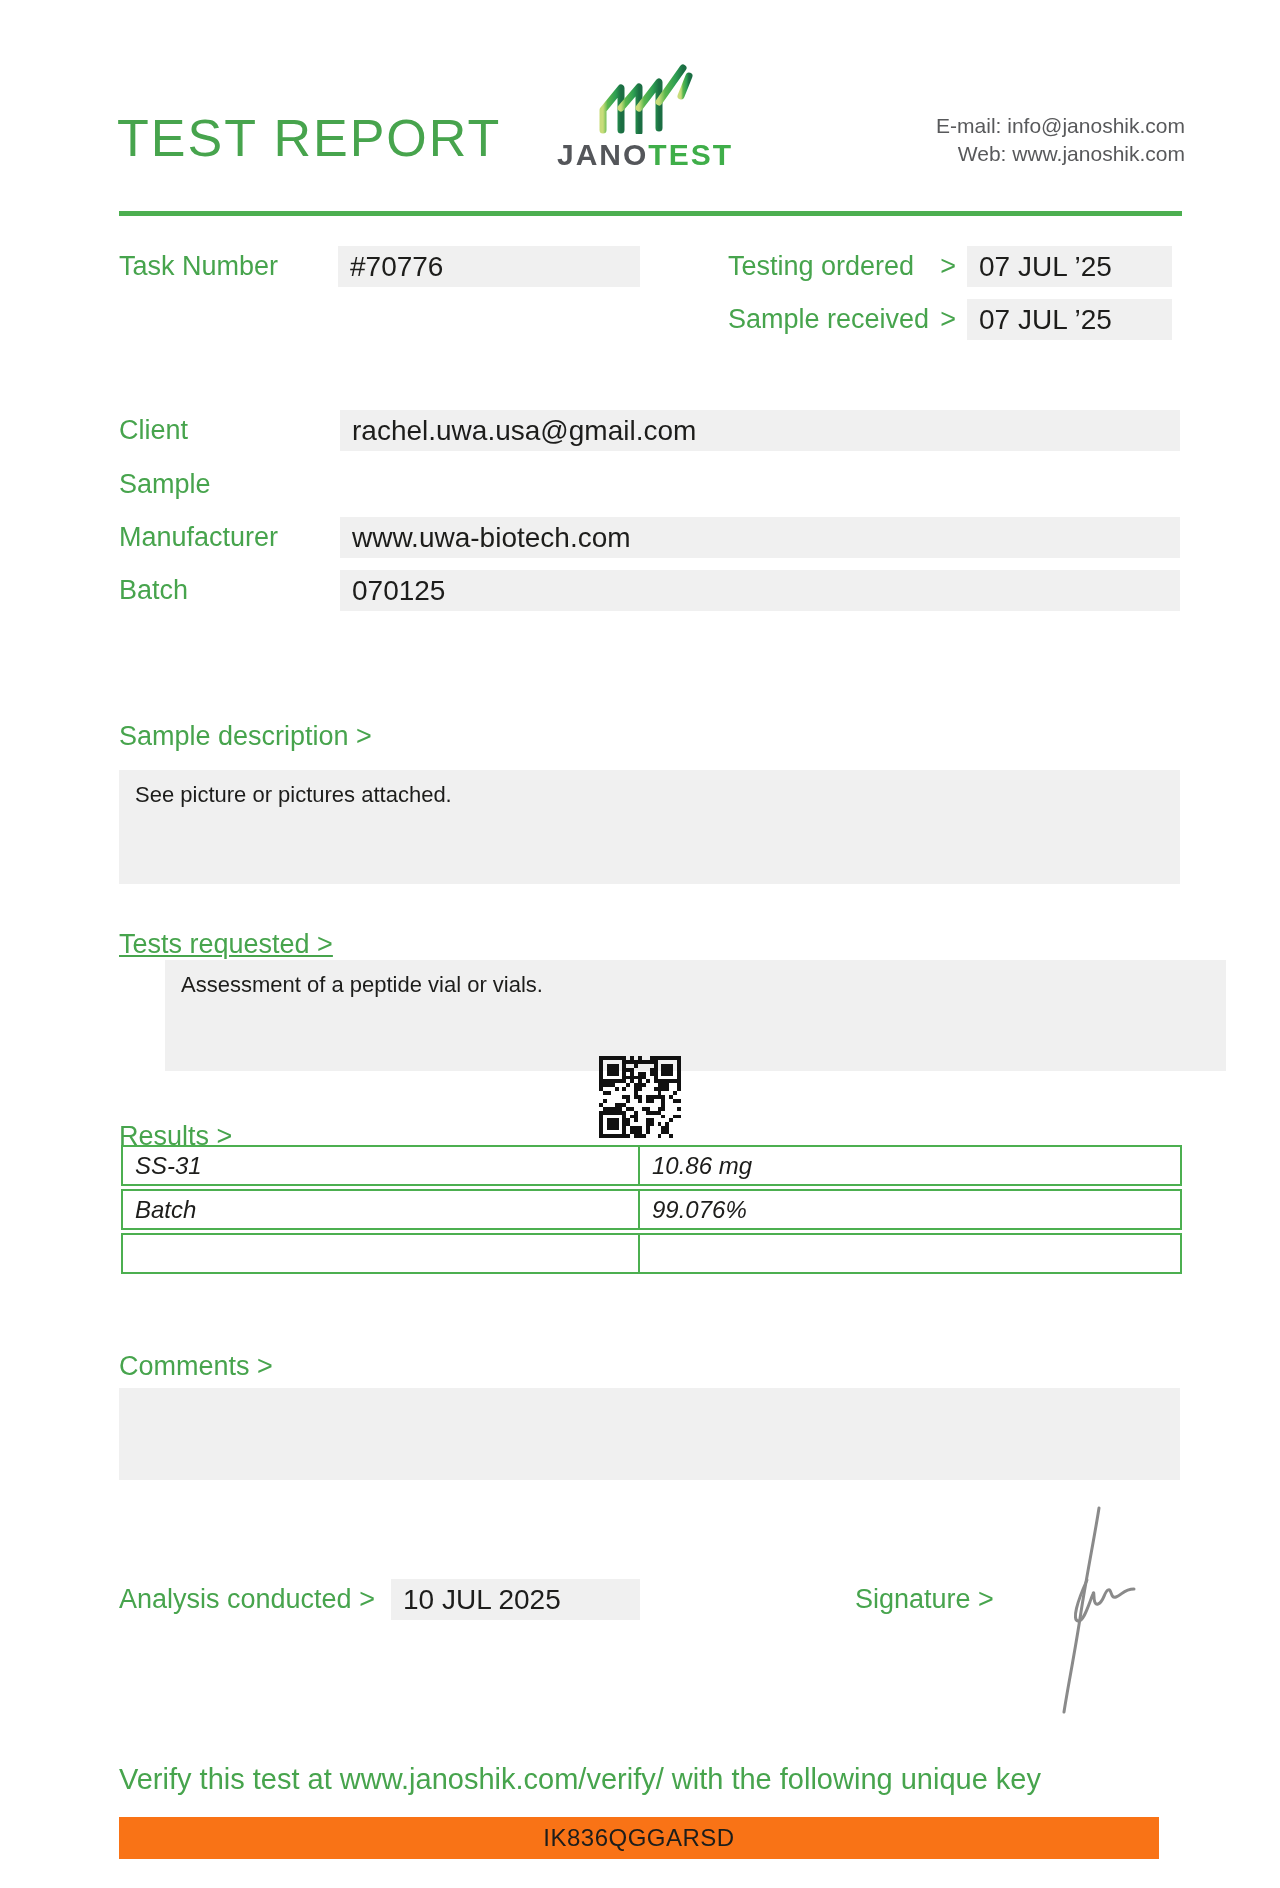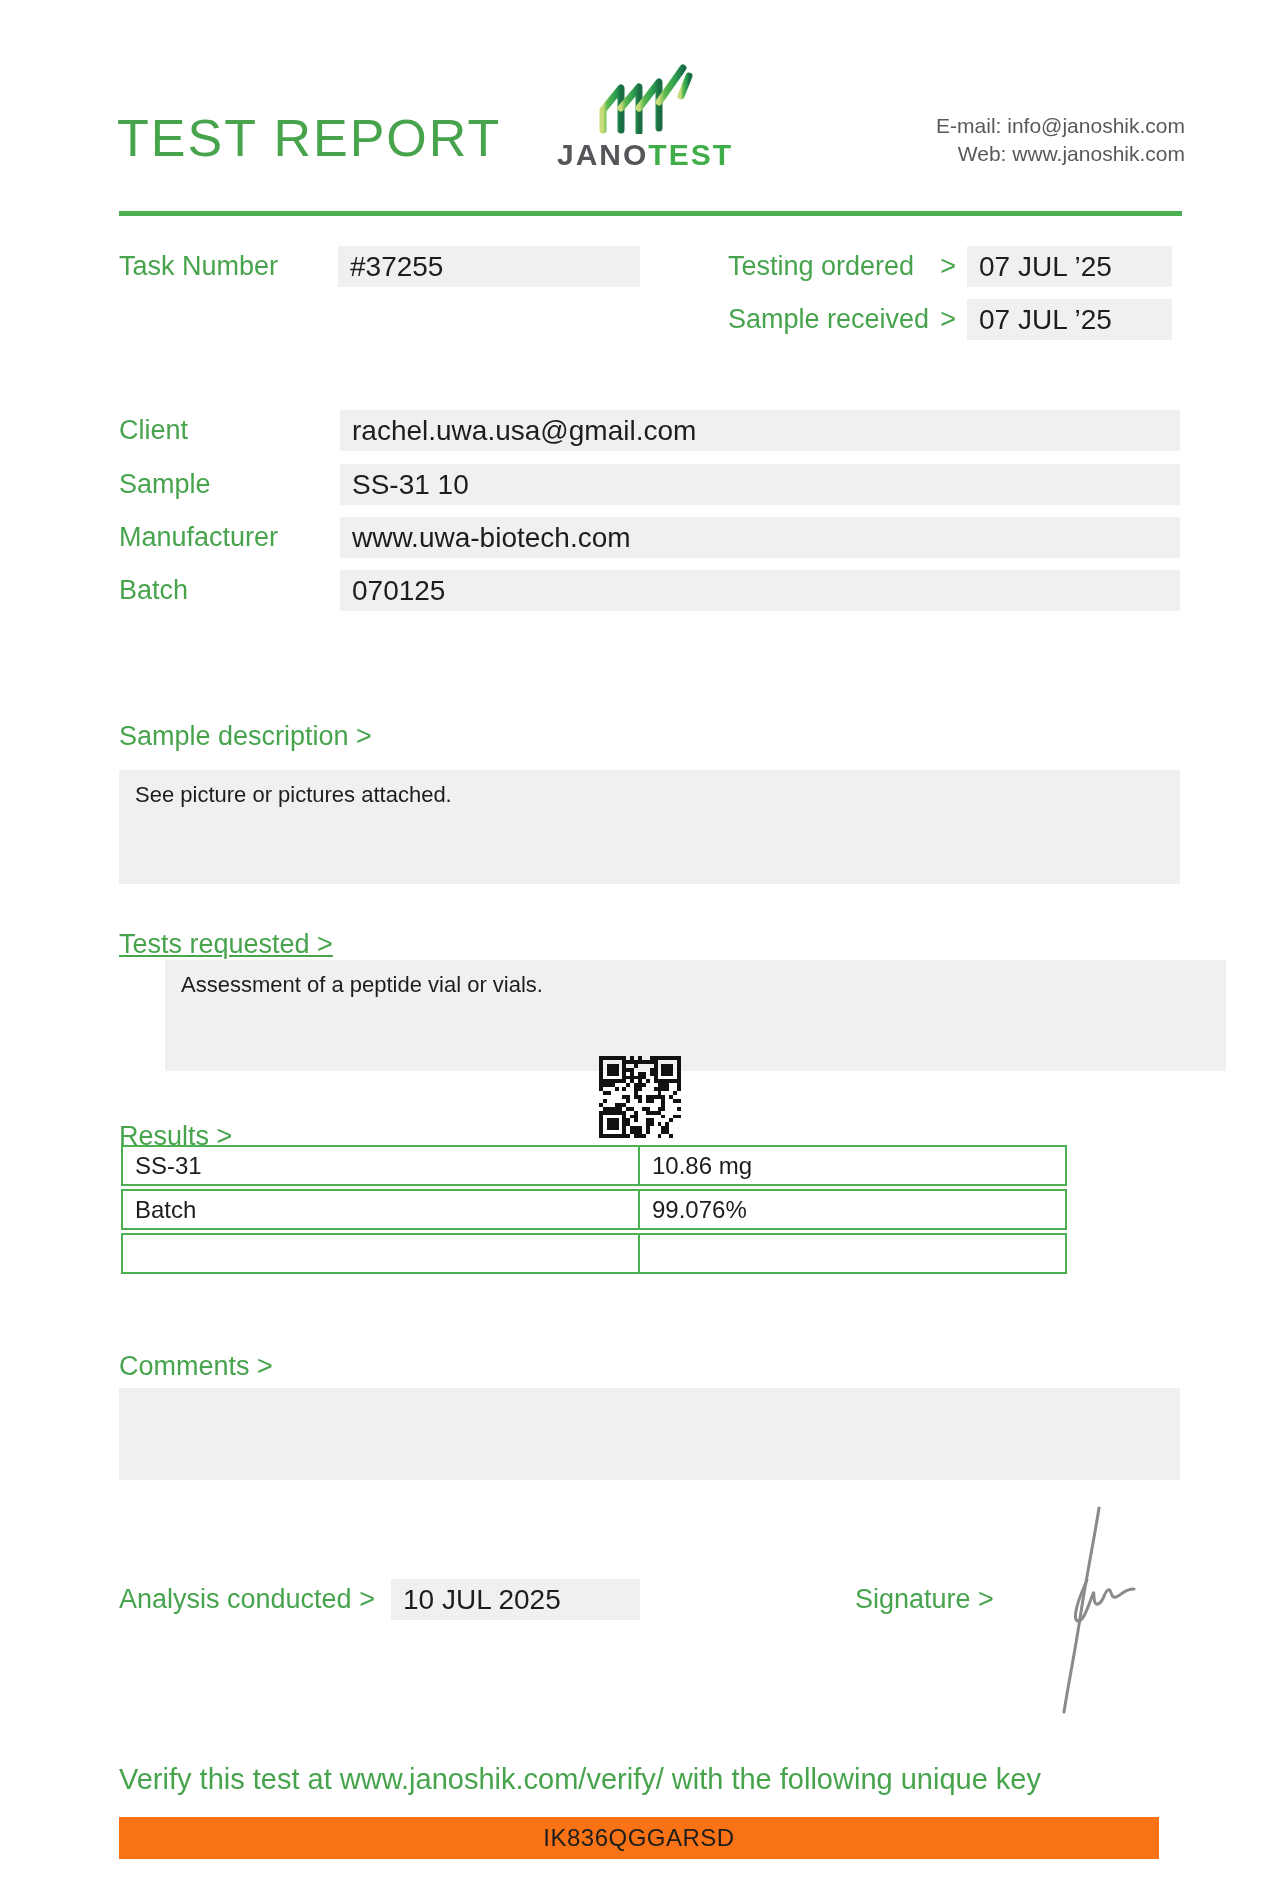--- a/index.html
+++ b/index.html
@@ -23,21 +23,21 @@
 
   .lbl { font-size:27px; color:#47a44d; line-height:41px; white-space:nowrap; }
   .lbl-flex { display:flex; justify-content:space-between; }
   .vbox {
     background:#f0f0f0; height:41px; display:flex; align-items:center;
     font-size:28px; color:#1d1d1b; padding-left:12px; white-space:nowrap; overflow:hidden;
   }
   .section-h { font-size:27px; color:#47a44d; white-space:nowrap;margin-top:23px; }
   .gbox { background:#f0f0f0; font-size:22px; color:#1d1d1b; padding:12px 16px; }
 
-  .rtable { left:121px; top:1145px; width:946px; }
+  .rtable { left:121px; top:1145px; width:1061px;font-style:italic; }
   .rrow {
     height:41px; border:2px solid #4caf50; background:#ffffff;
     display:flex; margin-bottom:3px;
   }
   .rcell { display:flex; align-items:center; font-size:24px; padding-left:12px; overflow:hidden; white-space:nowrap; }
   .rcell.c1 { width:517px; border-right:2px solid #4caf50; }
   .rcell.c2 { flex:1; }
 
   .verify { left:119px; top:1763px; width:1063px; font-size:29px; color:#47a44d; white-space:nowrap; }
   .keybox {
@@ -74,39 +74,38 @@
   </div>
 
   <div class="abs contact">
     <div>E-mail: info@janoshik.com</div>
     <div>Web: www.janoshik.com</div>
   </div>
 
   <div class="abs rule"></div>
 
   <div class="abs lbl" style="left:119px; top:246px;">Task Number</div>
-  <div class="abs vbox" style="left:338px; top:246px; width:302px;">#37255</div>
+  <div class="abs vbox" style="left:338px; top:246px; width:302px;">#70776</div>
 
   <div class="abs lbl lbl-flex" style="left:728px; top:246px; width:228px;">
     <span>Testing ordered</span>
     <span>&gt;</span>
   </div>
   <div class="abs vbox" style="left:967px; top:246px; width:205px;">07 JUL ’25</div>
 
   <div class="abs lbl lbl-flex" style="left:728px; top:299px; width:228px;">
     <span>Sample received</span>
     <span>&gt;</span>
   </div>
   <div class="abs vbox" style="left:967px; top:299px; width:205px;">07 JUL ’25</div>
 
   <div class="abs lbl" style="left:119px; top:410px;">Client</div>
   <div class="abs vbox" style="left:340px; top:410px; width:840px;">rachel.uwa.usa@gmail.com</div>
 
   <div class="abs lbl" style="left:119px; top:464px;">Sample</div>
-  <div class="abs vbox" style="left:340px; top:464px; width:840px;">SS-31 10</div>
 
   <div class="abs lbl" style="left:119px; top:517px;">Manufacturer</div>
   <div class="abs vbox" style="left:340px; top:517px; width:840px;">www.uwa-biotech.com</div>
 
   <div class="abs lbl" style="left:119px; top:570px;">Batch</div>
   <div class="abs vbox" style="left:340px; top:570px; width:840px;">070125</div>
 
   <div class="abs section-h" style="left:119px; top:698px;">Sample description &gt;</div>
   <div class="abs gbox" style="left:119px; top:770px; width:1061px; height:114px;">See picture or pictures attached.</div>
 

